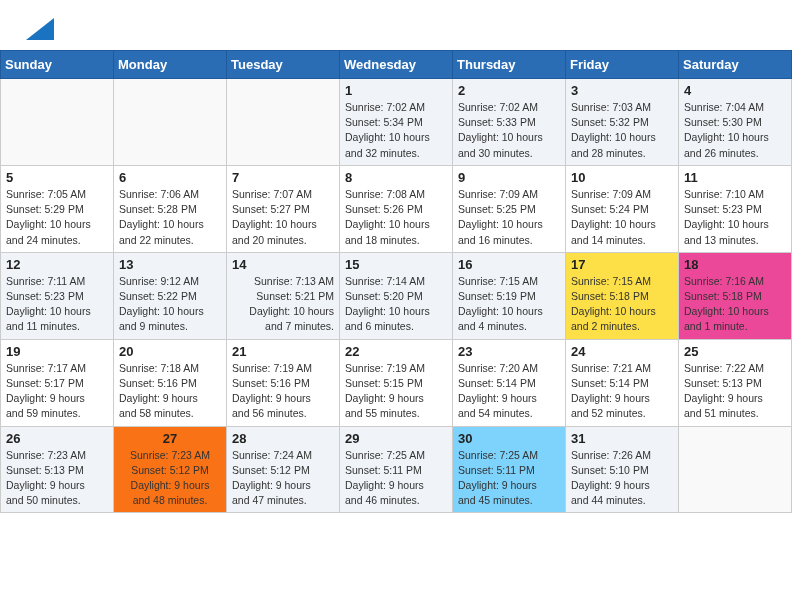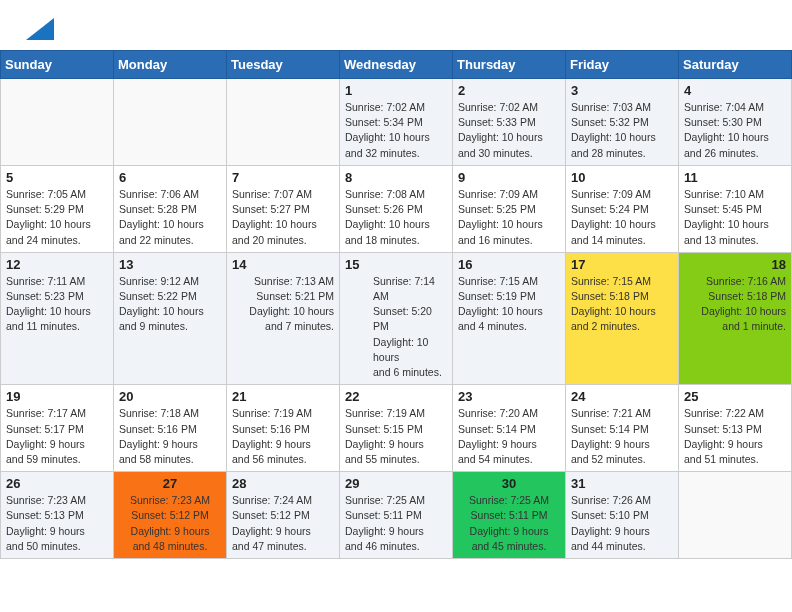--- a/index.html
+++ b/index.html
@@ -211,21 +211,21 @@
             <td style="background: rgb(255, 255, 255);">
               <div class="day-num">10</div>
               <div class="day-info" style="white-space: pre-line;">Sunrise: 7:09 AM
 Sunset: 5:24 PM
 Daylight: 10 hours
 and 14 minutes.</div>
             </td>
             <td style="background: rgb(255, 255, 255);">
               <div class="day-num">11</div>
               <div class="day-info" style="white-space: pre-line;">Sunrise: 7:10 AM
-Sunset: 5:45 PM
+Sunset: 5:23 PM
 Daylight: 10 hours
 and 13 minutes.</div>
             </td>
           </tr>
           <tr>
             <td style="background: rgb(240, 244, 248);">
               <div class="day-num">12</div>
               <div class="day-info" style="white-space: pre-line;">Sunrise: 7:11 AM
 Sunset: 5:23 PM
 Daylight: 10 hours
@@ -240,40 +240,40 @@
             </td>
             <td style="background: rgb(240, 244, 248);">
               <div class="day-num">14</div>
               <div class="day-info" style="white-space: pre-line; text-align: right;">Sunrise: 7:13 AM
 Sunset: 5:21 PM
 Daylight: 10 hours
 and 7 minutes.</div>
             </td>
             <td style="background: rgb(240, 244, 248);">
               <div class="day-num">15</div>
-              <div class="day-info" style="white-space: pre-line; margin-left: 28px;">Sunrise: 7:14 AM
+              <div class="day-info" style="white-space: pre-line;">Sunrise: 7:14 AM
 Sunset: 5:20 PM
 Daylight: 10 hours
 and 6 minutes.</div>
             </td>
             <td style="background: rgb(240, 244, 248);">
               <div class="day-num">16</div>
               <div class="day-info" style="white-space: pre-line;">Sunrise: 7:15 AM
 Sunset: 5:19 PM
 Daylight: 10 hours
 and 4 minutes.</div>
             </td>
             <td style="background: #fde047;">
               <div class="day-num">17</div>
               <div class="day-info" style="white-space: pre-line;">Sunrise: 7:15 AM
 Sunset: 5:18 PM
 Daylight: 10 hours
 and 2 minutes.</div>
             </td>
-            <td style="background: #84cc16; text-align: right;">
+            <td style="background: #ec4899;">
               <div class="day-num">18</div>
               <div class="day-info" style="white-space: pre-line;">Sunrise: 7:16 AM
 Sunset: 5:18 PM
 Daylight: 10 hours
 and 1 minute.</div>
             </td>
           </tr>
           <tr>
             <td style="background: rgb(255, 255, 255);">
               <div class="day-num">19</div>
@@ -347,21 +347,21 @@
 Daylight: 9 hours
 and 47 minutes.</div>
             </td>
             <td style="background: rgb(240, 244, 248);">
               <div class="day-num">29</div>
               <div class="day-info" style="white-space: pre-line;">Sunrise: 7:25 AM
 Sunset: 5:11 PM
 Daylight: 9 hours
 and 46 minutes.</div>
             </td>
-            <td style="background: #22c55e; text-align: center;">
+            <td style="background: #7dd3fc;">
               <div class="day-num">30</div>
               <div class="day-info" style="white-space: pre-line;">Sunrise: 7:25 AM
 Sunset: 5:11 PM
 Daylight: 9 hours
 and 45 minutes.</div>
             </td>
             <td style="background: rgb(240, 244, 248);">
               <div class="day-num">31</div>
               <div class="day-info" style="white-space: pre-line;">Sunrise: 7:26 AM
 Sunset: 5:10 PM

